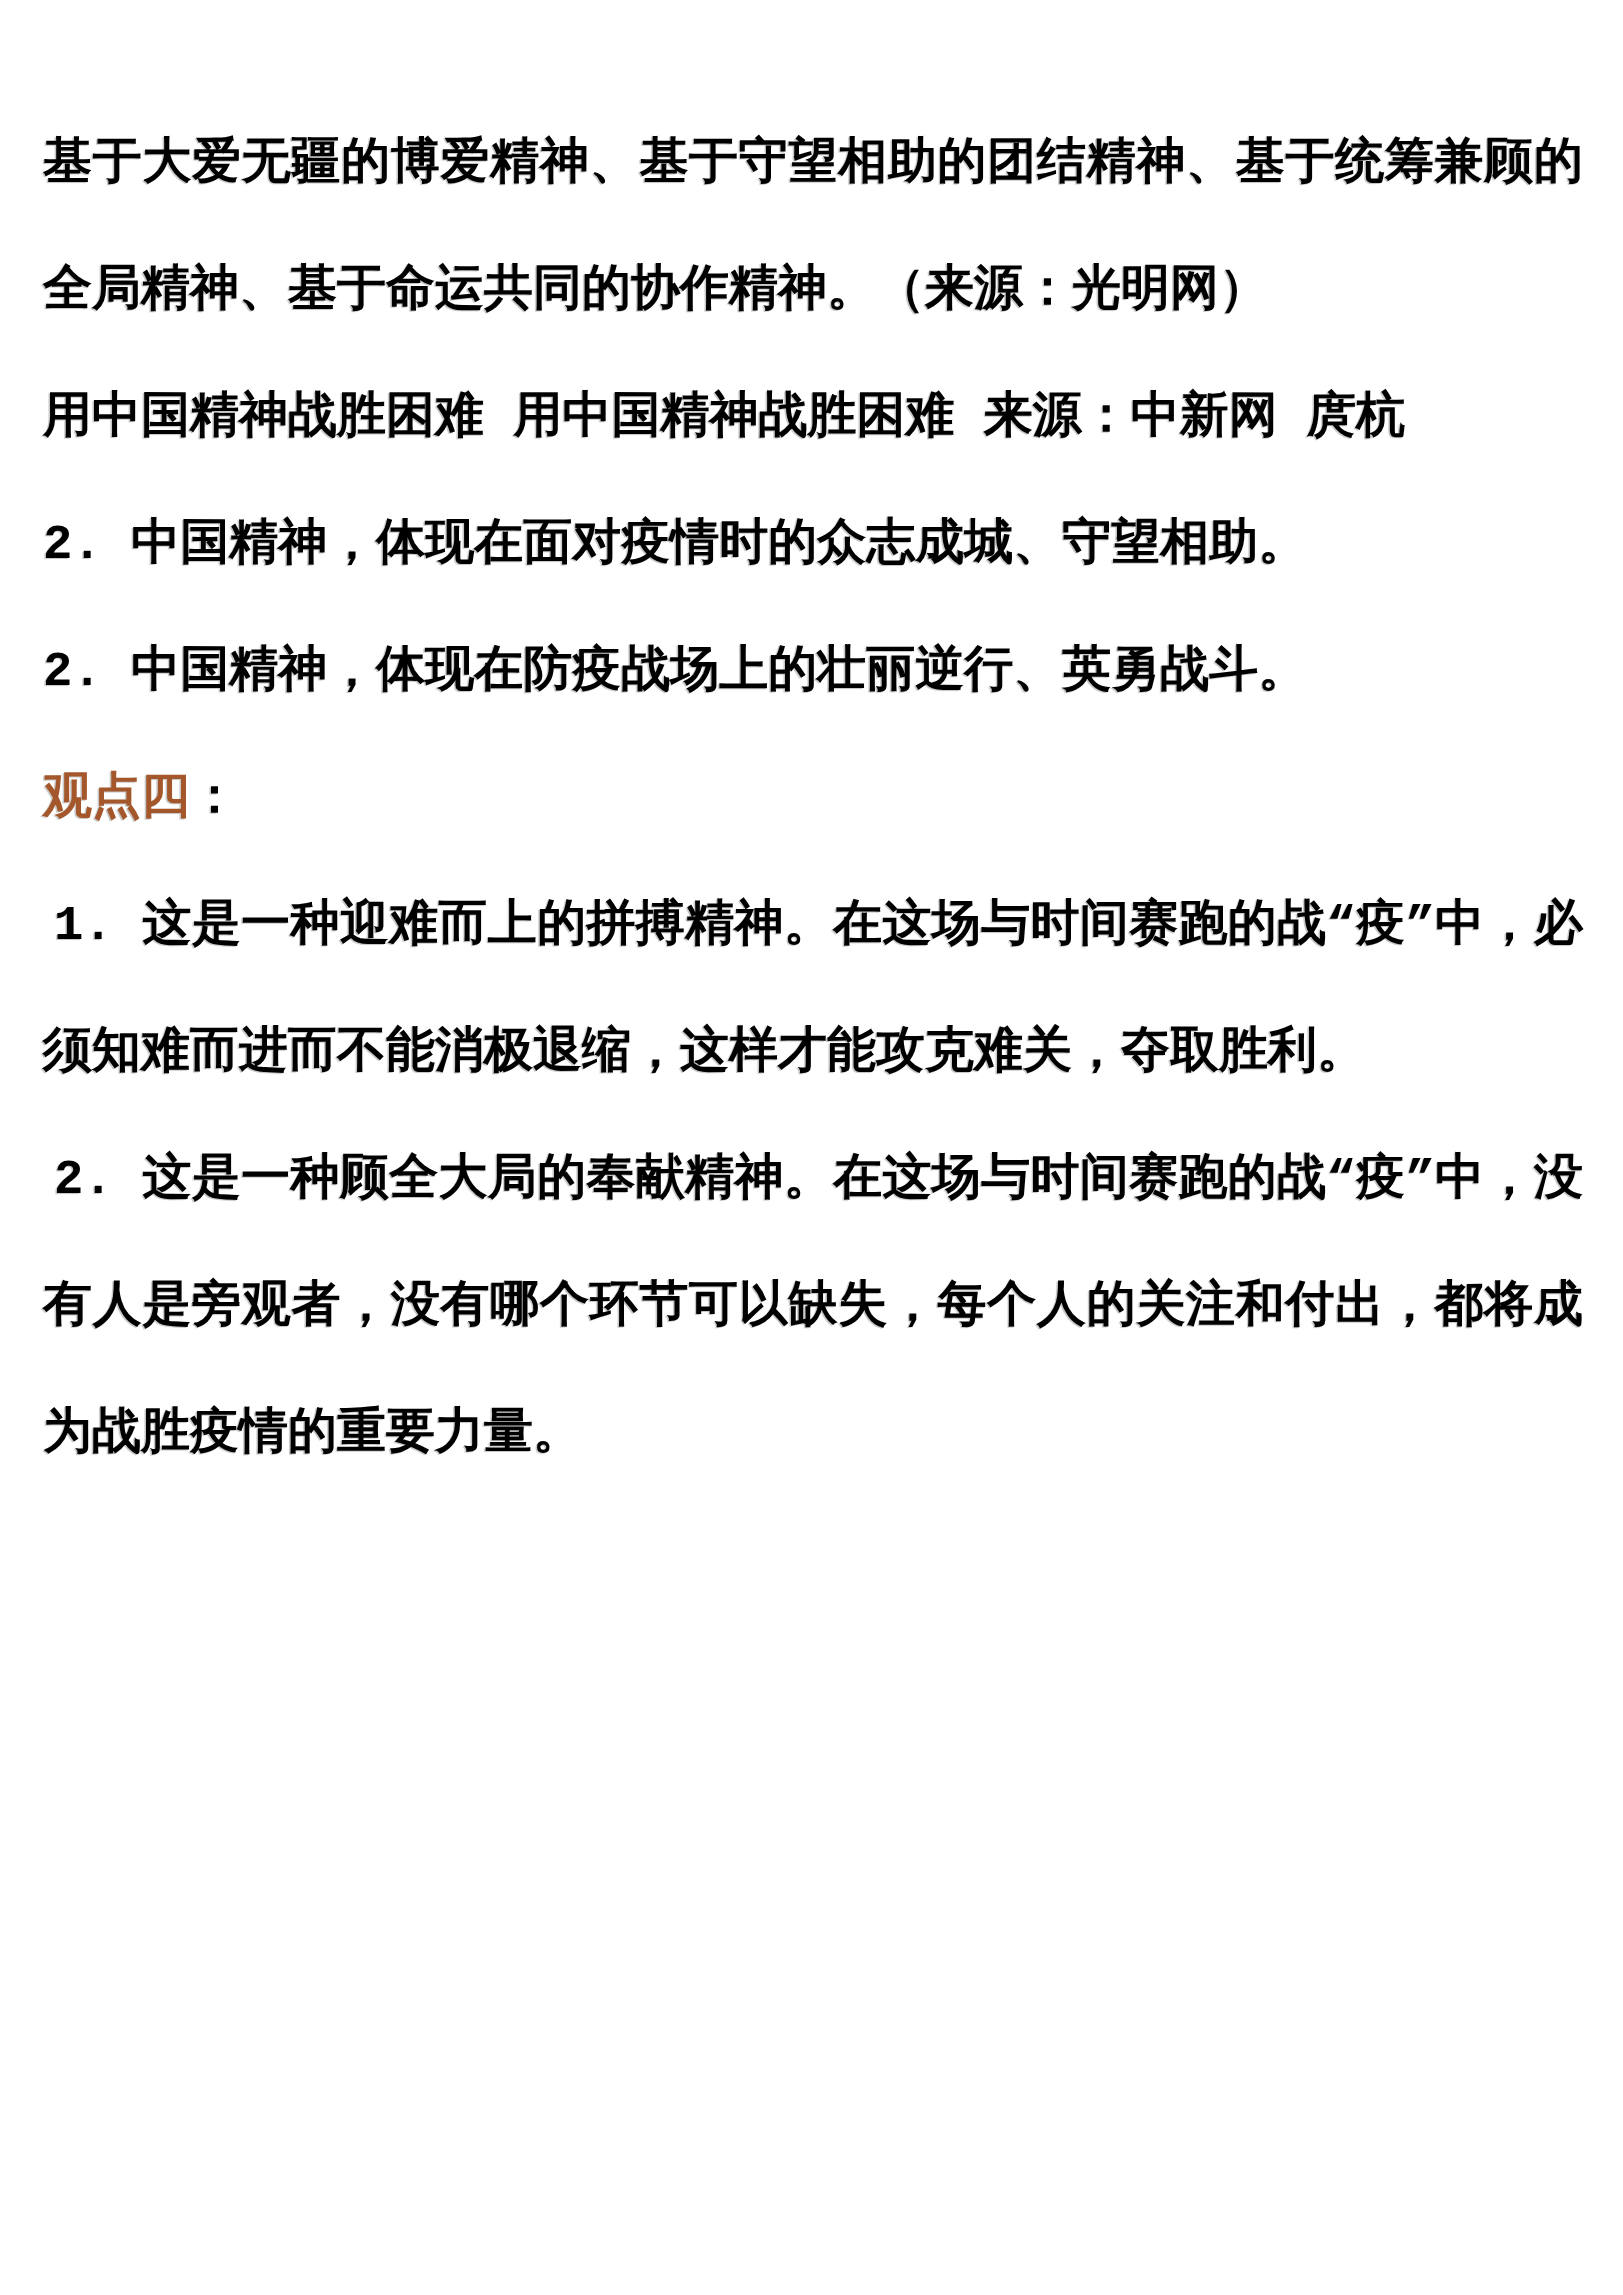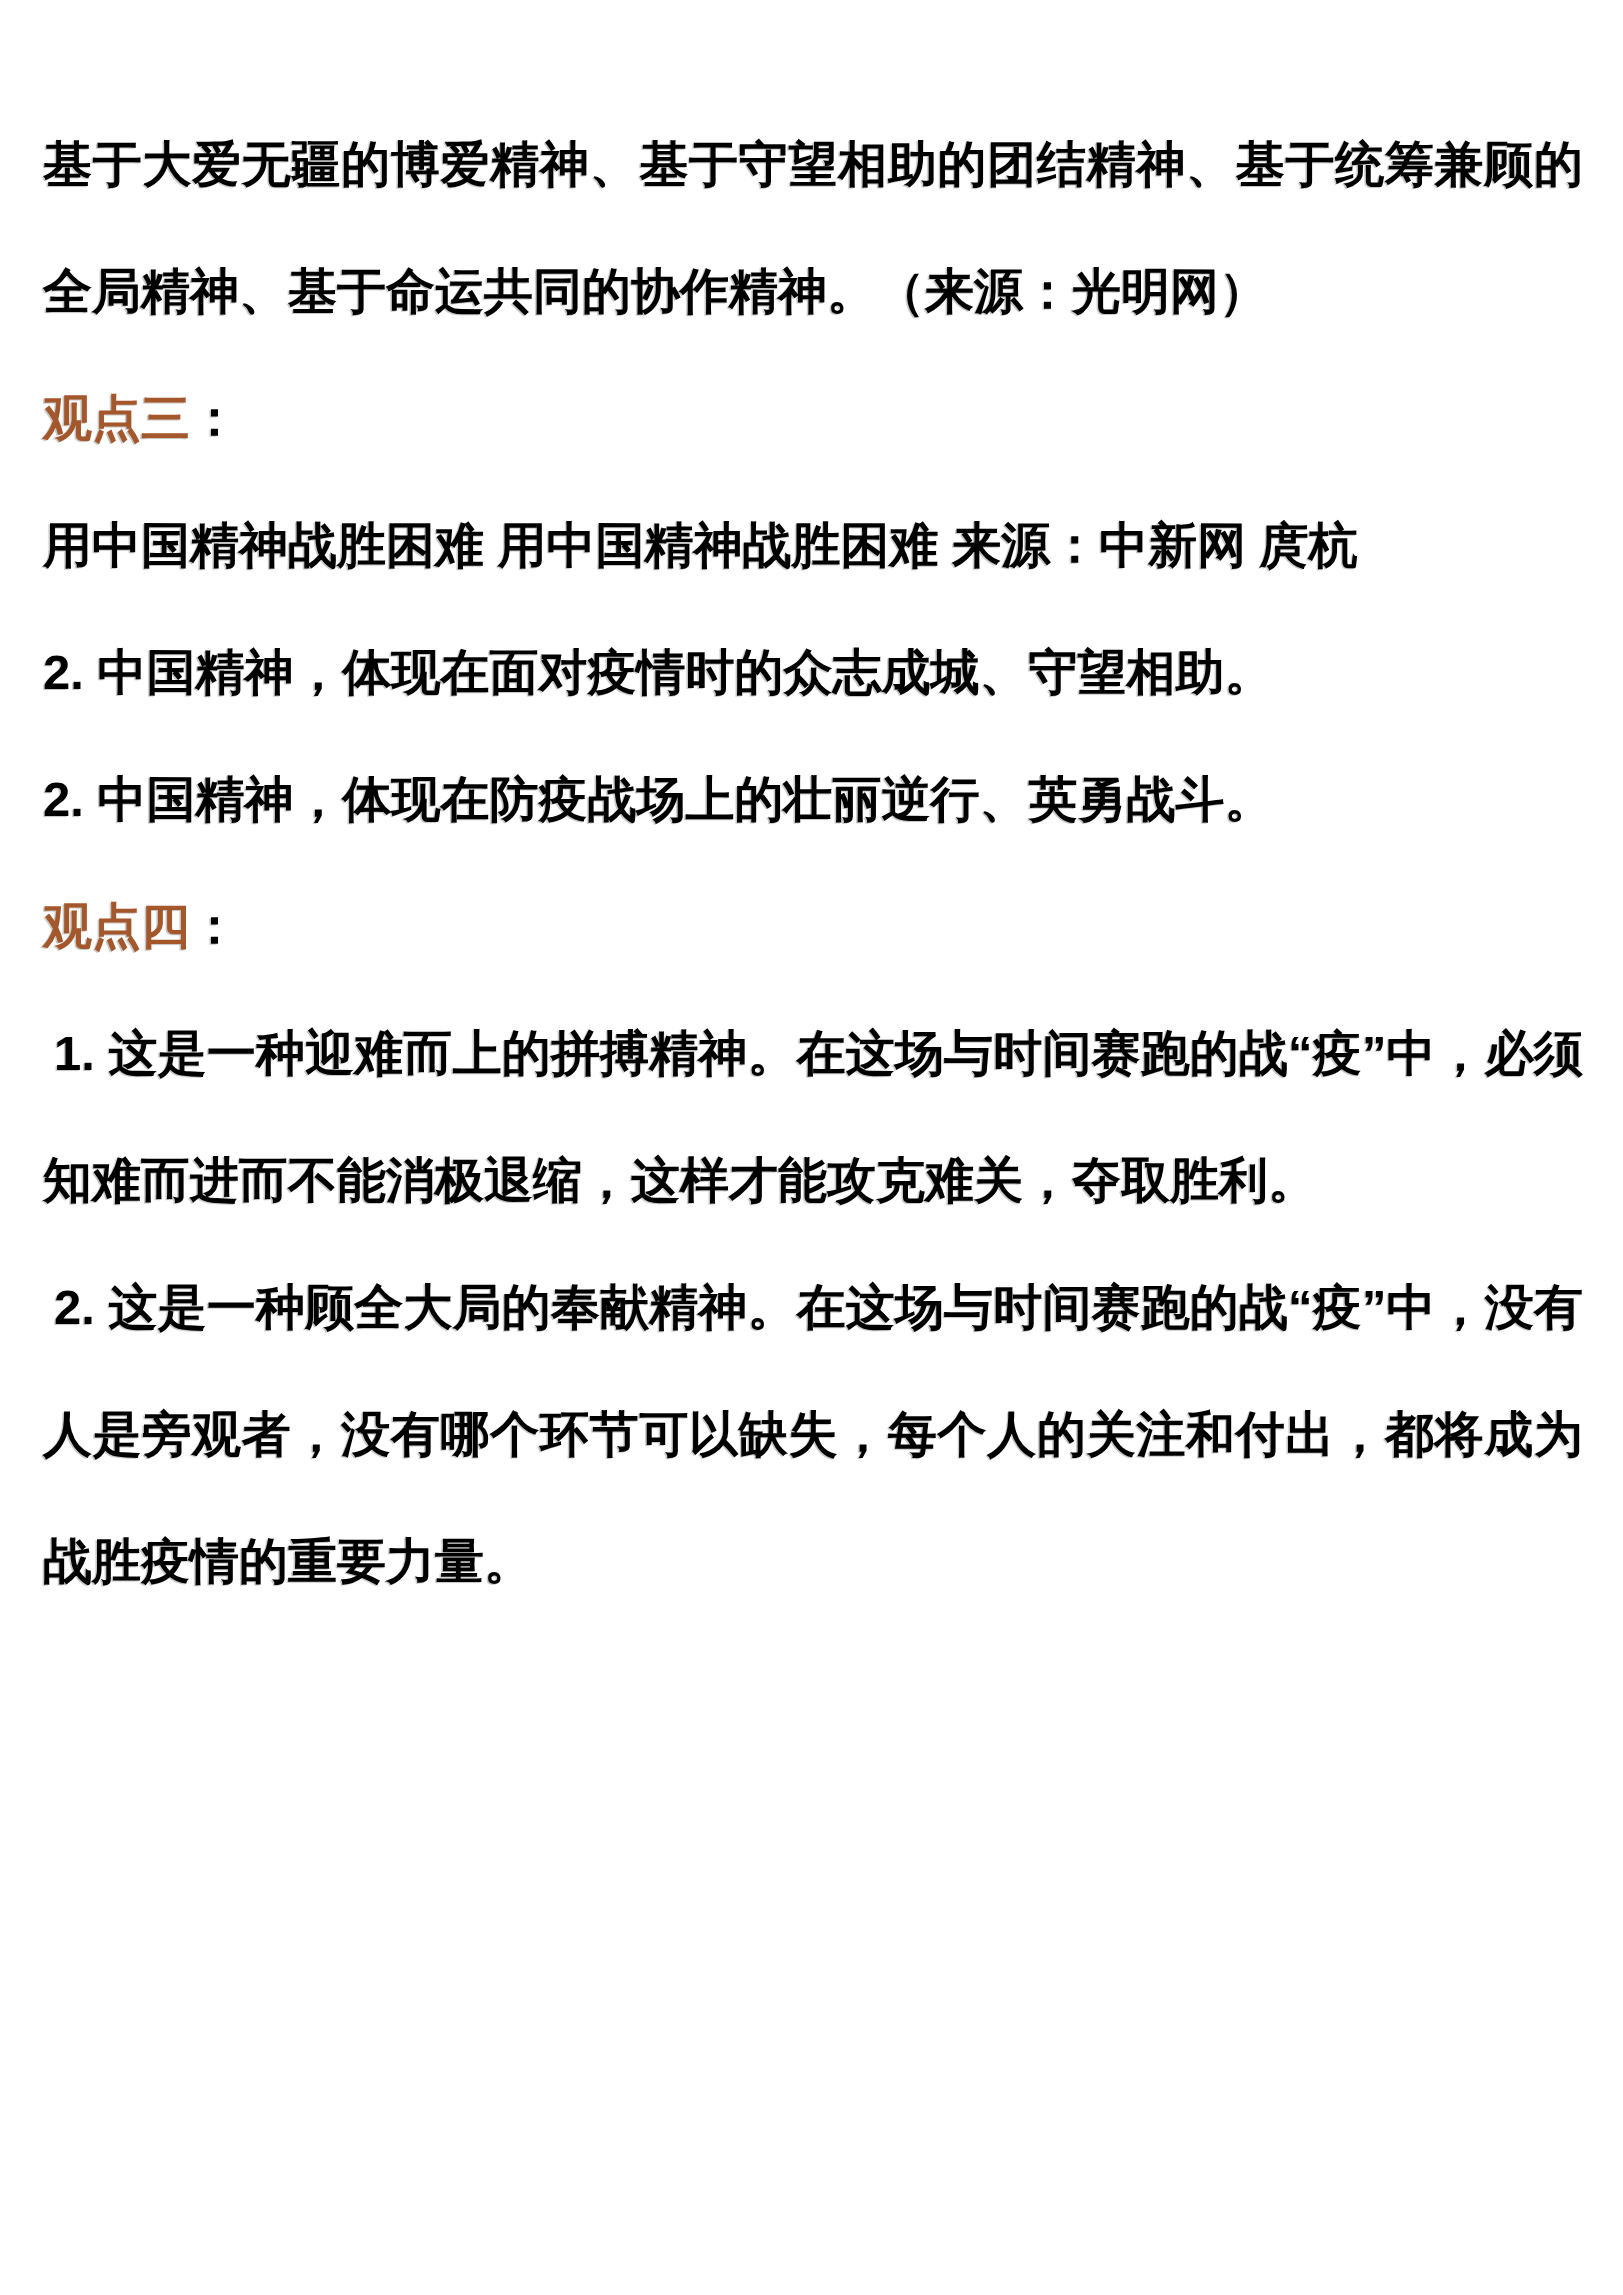--- a/index.html
+++ b/index.html
@@ -7,21 +7,21 @@
     padding: 0;
     background: #ffffff;
   }
   .page {
     position: relative;
     width: 1623px;
     height: 2295px;
     box-sizing: border-box;
     background: #ffffff;
     padding: 101px 40px 0 43px;
-    font-family: Liberation Sans, sans-serif;
+    font-family: Liberation Mono, monospace;
     font-weight: 700;
     color: #000000;
     overflow: hidden;
   }
   .doc p {
     margin: 0;
     font-size: 49px;
     line-height: 127px;
     text-align: justify;
     text-justify: inter-ideograph;
@@ -43,21 +43,20 @@
   }
 </style>
 </head>
 <body>
 
 <div class="page">
   <div class="doc">
 
     <p>基于大爱无疆的博爱精神、基于守望相助的团结精神、基于统筹兼顾的全局精神、基于命运共同的协作精神。（来源：光明网）</p>
 
-    <p class="heading"><span class="hd-label">观点三</span><span class="hd-colon">：</span></p>
 
     <p>用中国精神战胜困难 用中国精神战胜困难 来源：中新网 庹杭</p>
 
     <p>2. 中国精神，体现在面对疫情时的众志成城、守望相助。</p>
 
     <p>2. 中国精神，体现在防疫战场上的壮丽逆行、英勇战斗。</p>
 
 
     <p class="heading"><span class="hd-label">观点四</span><span class="hd-colon">：</span></p>
 

